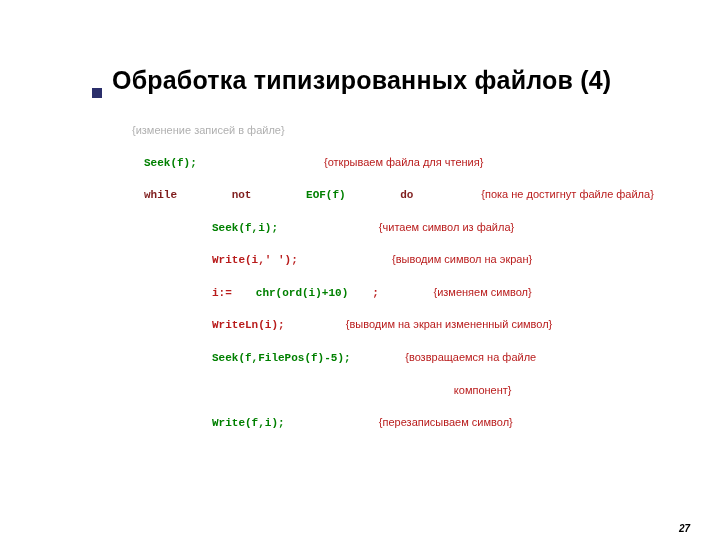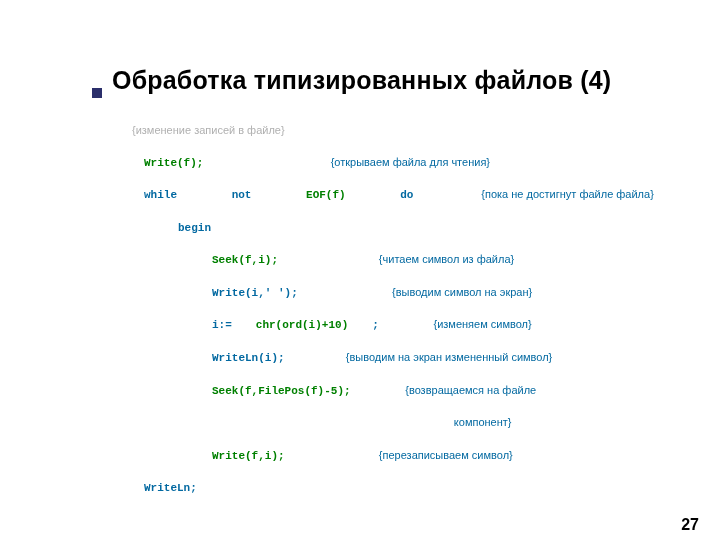--- a/index.html
+++ b/index.html
@@ -35,68 +35,67 @@
     letter-spacing: 0.2px;
   }
   .code-block {
     padding-left: 38px;
     font-size: 11px;
     line-height: 1.78;
   }
   .mono { font-family: "Courier New", monospace; font-weight: bold; }
   .sans { font-family: Arial, Helvetica, sans-serif; }
   .gray { color: #b0b0b0; }
-  .blue { color: #0369a1; }
+  .blue { color: #7f1d1d; }
   .green { color: #008000; }
-  .black { color: #0369a1; }
+  .black { color: #b91c1c; }
   .line { white-space: pre; }
   .ind1 { padding-left: 34px; }
   .ind2 { padding-left: 68px; }
   .page-num {
     position: absolute;
-    right: 33px;
+    right: 42px;
     bottom: 18px;
     font-family: Arial, sans-serif;
     font-weight: bold;
-    font-size: 16px;
+    font-size: 10px;
     color: #000;
+    font-style: italic;
   }
 </style>
 </head>
 <body>
 
 <div class="slide">
   <div class="title-wrap">
     <div class="title-square"></div>
     <div class="title">Обработка типизированных файлов (4)</div>
   </div>
 
   <div class="code-block">
 
     <div class="line gray sans">{изменение записей в файле}</div>
 
-    <div class="line"><span class="mono green">Write(f);</span><span class="mono">            </span><span class="sans black">{открываем файла для чтения}</span></div>
+    <div class="line"><span class="mono green">Seek(f);</span><span class="mono">            </span><span class="sans black">{открываем файла для чтения}</span></div>
 
     <div class="line"><span class="mono blue">while</span><span class="mono"> </span><span class="mono blue">not</span><span class="mono"> </span><span class="mono green">EOF(f)</span><span class="mono"> </span><span class="mono blue">do</span><span class="mono">   </span><span class="sans black">{пока не достигнут файле файла}</span></div>
 
-    <div class="line ind1"><span class="mono blue">begin</span></div>
 
     <div class="line ind2"><span class="mono green">Seek(f,i);</span><span class="mono">        </span><span class="sans black">{читаем символ из файла}</span></div>
 
     <div class="line ind2"><span class="mono black">Write(i,' ');</span><span class="mono">       </span><span class="sans black">{выводим символ на экран}</span></div>
 
     <div class="line ind2"><span class="mono black">i:=</span><span class="mono green">chr(ord(i)+10)</span><span class="mono black">;</span><span class="mono"> </span><span class="sans black">{изменяем символ}</span></div>
 
     <div class="line ind2"><span class="mono black">WriteLn(i);</span><span class="mono">  </span><span class="sans black">{выводим на экран измененный символ}</span></div>
 
     <div class="line ind2"><span class="mono green">Seek(f,FilePos(f)-5);</span><span class="mono"> </span><span class="sans black">{возвращаемся на файле</span></div>
 
     <div class="line ind2"><span class="mono">                                 </span><span class="sans black">компонент}</span></div>
 
     <div class="line ind2"><span class="mono green">Write(f,i);</span><span class="mono">       </span><span class="sans black">{перезаписываем символ}</span></div>
 
 
-    <div class="line"><span class="mono black">WriteLn;</span></div>
 
   </div>
 </div>
 
 <div class="page-num">27</div>
 
 </body></html>

